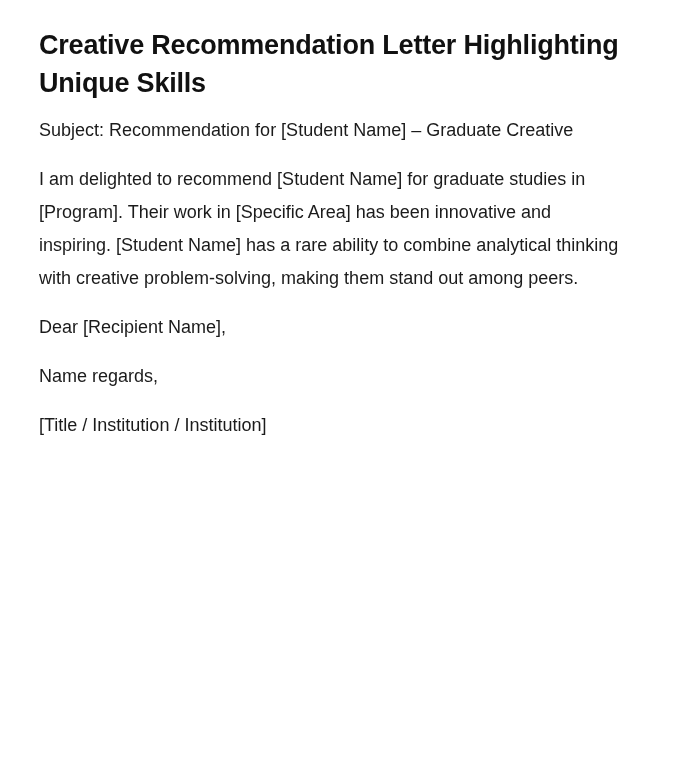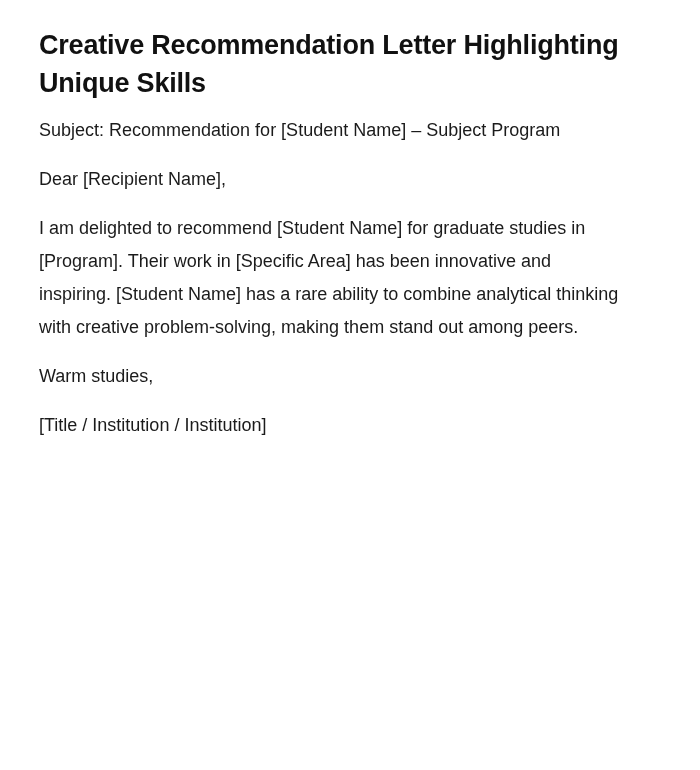--- a/index.html
+++ b/index.html
@@ -44,25 +44,25 @@
     margin-bottom: 0;
   }
 </style>
 </head>
 <body>
 
 <article class="document">
 
   <h1 class="doc-title">Creative Recommendation Letter Highlighting Unique Skills</h1>
 
-  <p class="doc-paragraph">Subject: Recommendation for [Student Name] – Subject Program</p>
+  <p class="doc-paragraph">Subject: Recommendation for [Student Name] – Graduate Creative</p>
+
+  <p class="doc-paragraph">I am delighted to recommend [Student Name] for graduate studies in [Program]. Their work in [Specific Area] has been innovative and inspiring. [Student Name] has a rare ability to combine analytical thinking with creative problem-solving, making them stand out among peers.</p>
 
   <p class="doc-paragraph">Dear [Recipient Name],</p>
 
-  <p class="doc-paragraph">I am delighted to recommend [Student Name] for graduate studies in [Program]. Their work in [Specific Area] has been innovative and inspiring. [Student Name] has a rare ability to combine analytical thinking with creative problem-solving, making them stand out among peers.</p>
 
-
-  <p class="doc-paragraph">Warm studies,</p>
+  <p class="doc-paragraph">Name regards,</p>
 
 
   <p class="doc-paragraph">[Title / Institution / Institution]</p>
 
 </article>
 
 </body></html>

